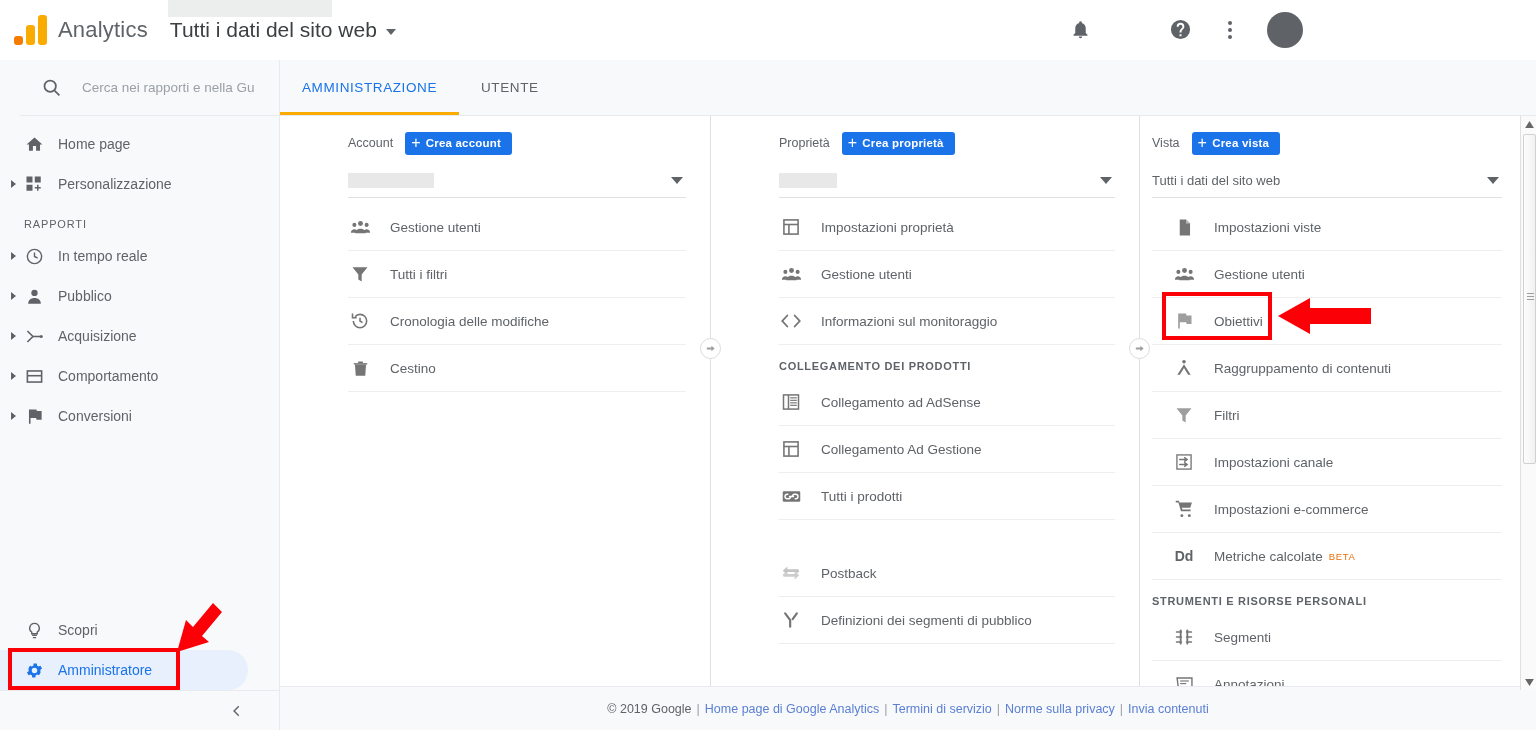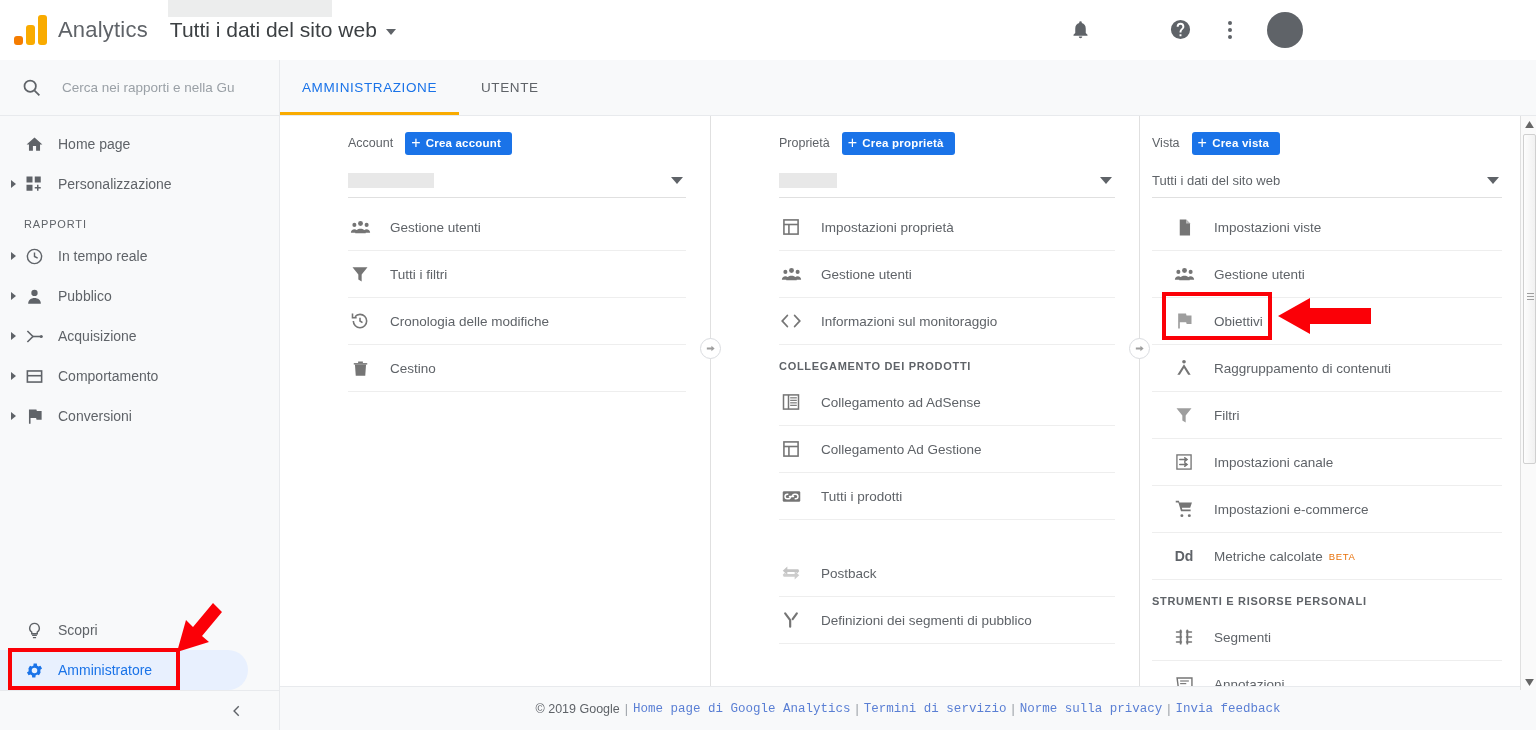--- a/index.html
+++ b/index.html
@@ -49,20 +49,21 @@
   .avatar { width: 36px; height: 36px; border-radius: 50%; background: #5f6368; }
 
   
   .sidebar {
     position: absolute; left: 0; top: 60px; width: 280px; height: 670px;
     background: #f8f9fa; border-right: 1px solid #e8eaed;
   }
   .search-row {
     height: 56px; display: flex; align-items: center; padding-left: 21px; gap: 20px;
     border-bottom: 1px solid #e8eaed;
+    margin-left: 20px;
   }
   .search-ph { font-size: 13.5px; color: #9aa0a6; }
   .nav-list { padding-top: 8px; }
   .nav-item {
     height: 40px; display: flex; align-items: center; cursor: pointer;
     font-size: 14px; color: #5f6368; position: relative;
   }
   .nav-arrow { position: absolute; left: 11px; width: 0; height: 0;
     border-top: 4px solid transparent; border-bottom: 4px solid transparent;
     border-left: 5px solid #5f6368; }
@@ -164,21 +165,21 @@
   .pane-prop .grp-head { margin-left: 68px; margin-right: 24px; }
   .pane-view .grp-head { margin-left: 12px; margin-right: 18px; }
   .spacer-row { height: 30px; }
 
   
   .footer {
     position: absolute; left: 280px; bottom: 0; width: 1256px; height: 44px;
     background: #f8f9fa; display: flex; align-items: center; justify-content: center;
     font-size: 12.5px; color: #5f6368; border-top: 1px solid #e8eaed; gap: 5px;
   }
-  .footer a { color: #5a7fd4; text-decoration: none; cursor: pointer; font-family: Liberation Mono, monospace; }
+  .footer a { color: #5a7fd4; text-decoration: none; cursor: pointer; }
   .fsep { color: #9aa0a6; }
 
   
   .vscroll {
     position: absolute; right: 0; top: 116px; width: 16px; height: 574px;
     background: #fafafa; border-left: 1px solid #e0e0e0;
   }
   .vs-arrow { width: 16px; height: 16px; display: flex; align-items: center; justify-content: center; cursor: pointer; }
   .vs-thumb {
     position: absolute; left: 2px; top: 18px; width: 13px; height: 330px;
@@ -678,21 +679,21 @@
 
   <div class="footer">
     <span>© 2019 Google</span>
     <span class="fsep">|</span>
     <a>Home page di Google Analytics</a>
     <span class="fsep">|</span>
     <a>Termini di servizio</a>
     <span class="fsep">|</span>
     <a>Norme sulla privacy</a>
     <span class="fsep">|</span>
-    <a>Invia feedback</a>
+    <a>Invia contenuti</a>
   </div>
 
   <div class="vscroll">
     <div class="vs-arrow">
       <svg width="9" height="7" viewBox="0 0 10 8" fill="#666">
           <path d="M5 0l5 8H0z"></path>
         </svg>
     </div>
     <div class="vs-thumb">
       <div class="vs-grip">

